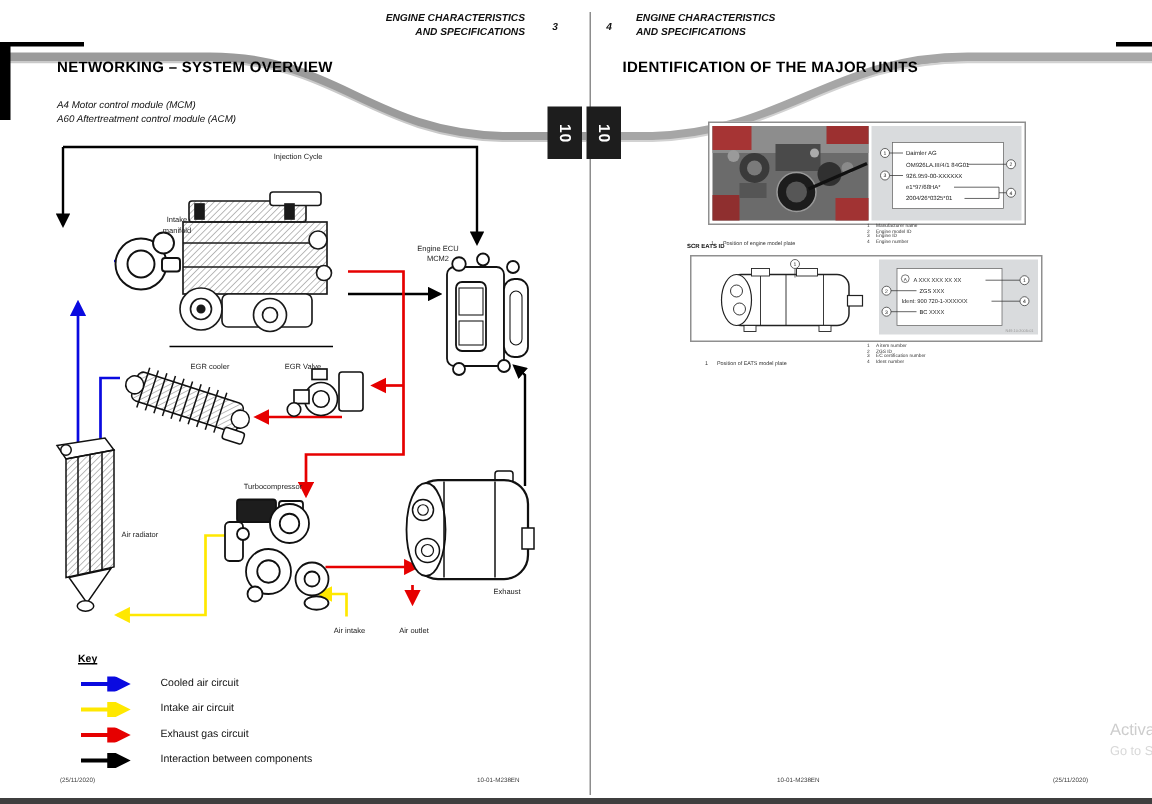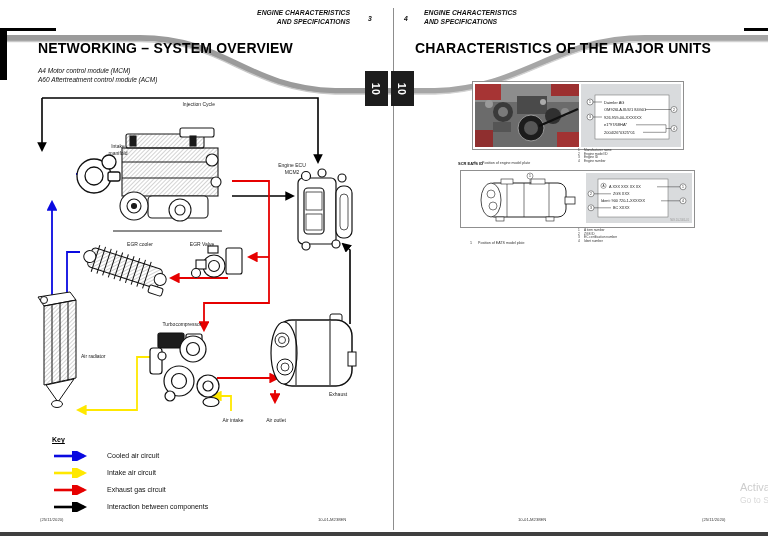--- a/index.html
+++ b/index.html
@@ -1,21 +1,21 @@
 <!DOCTYPE html>
 <html><head>
 <meta charset="utf-8">
 <style>
   html,body{margin:0;padding:0;}
   body{width:768px;height:536px;position:relative;overflow:hidden;background:#ffffff;
        font-family:"Liberation Sans",sans-serif;color:#000;}
   .abs{position:absolute;}
   .hdr-title{font-size:6.8px;font-weight:bold;font-style:italic;line-height:8.5px;color:#111;}
   .pgnum{font-size:6.8px;font-weight:bold;font-style:italic;color:#111;}
-  .page-title{font-size:14px;font-weight:bold;letter-spacing:.2px;color:#000;}
+  .page-title{font-size:10px;font-weight:bold;letter-spacing:.2px;color:#000;}
   .subtitle{font-size:6.5px;font-style:italic;color:#111;line-height:9px;}
   .tab{background:#1d1d1d;color:#fff;display:flex;align-items:center;justify-content:center;}
   .tab span{transform:rotate(90deg);font-size:10.5px;font-weight:bold;letter-spacing:.5px;}
   .divider{width:1px;background:#8d8d8d;}
   .footer{font-size:4.2px;color:#3c3c3c;}
   .key-title{font-size:7px;font-weight:bold;text-decoration:underline;}
   .key-row{display:flex;align-items:center;height:17px;}
   .key-label{font-size:7px;margin-left:15px;color:#111;}
   .fig-box{border:1px solid #8f8f8f;background:#fff;}
   .cap-num{display:inline-block;width:8px;font-size:3.6px;color:#333;}
@@ -256,21 +256,21 @@
     <svg width="40" height="10">
         <line x1="2" y1="5" x2="32" y2="5" stroke-width="2.6" marker-end="url(#mK)" stroke="#000000"></line>
       </svg>
     <span class="key-label">Interaction between components</span>
   </div>
 </div>
 
 <div class="abs footer" style="left:40px;top:517px;">(25/11/2020)</div>
 <div class="abs footer" style="left:318px;top:517px;">10-01-M238EN</div>
 
-<div class="abs page-title" style="left:415px;top:40px;">CHARACTERISTICS OF THE MAJOR UNITS</div>
+<div class="abs page-title" style="left:415px;top:40px;">IDENTIFICATION OF THE MAJOR UNITS</div>
 
 <svg class="abs fig-box" style="left:472px;top:81px;" width="210" height="67" viewBox="0 0 210 67">
   <g>
     <rect x="2" y="2" width="104" height="63" fill="#6b6b6b"></rect>
     <rect x="2" y="2" width="104" height="18" fill="#8d8d8d"></rect>
     <rect x="2" y="2" width="26" height="16" fill="#a63434"></rect>
     <rect x="78" y="2" width="28" height="12" fill="#9c3030"></rect>
     <rect x="2" y="48" width="18" height="17" fill="#8f2f2f"></rect>
     <rect x="84" y="50" width="22" height="15" fill="#a13333"></rect>
     <rect x="44" y="14" width="30" height="18" fill="#4a4a4a"></rect>

